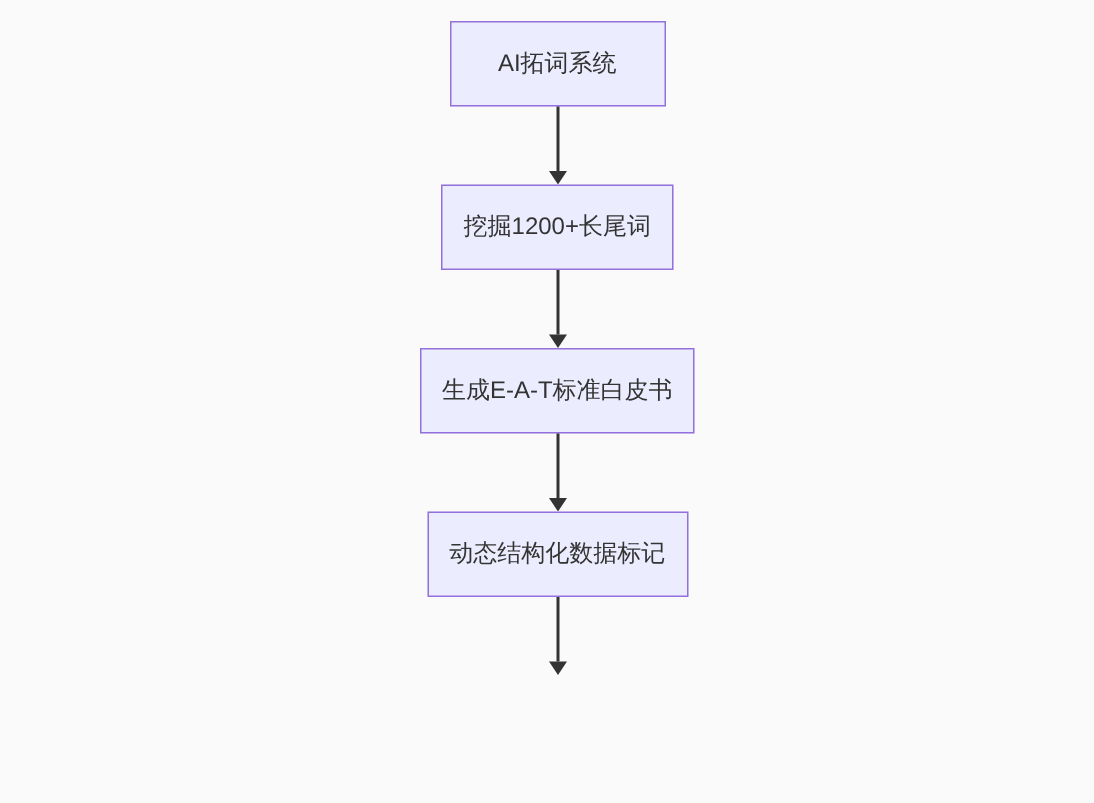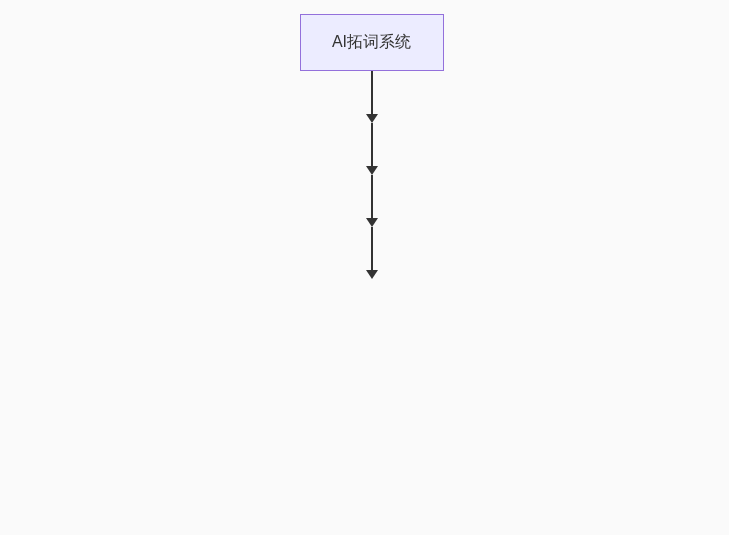--- a/index.html
+++ b/index.html
@@ -70,32 +70,41 @@
 
   <div class="node">
     <span>AI拓词系统</span>
   </div>
 
   <div class="arrow">
     <div class="arrow-line"></div>
     <div class="arrow-head"></div>
   </div>
 
+  <div class="node">
+    <span>挖掘1200+长尾词</span>
+  </div>
 
   <div class="arrow">
     <div class="arrow-line"></div>
     <div class="arrow-head"></div>
   </div>
 
+  <div class="node">
+    <span>生成E-A-T标准白皮书</span>
+  </div>
 
   <div class="arrow">
     <div class="arrow-line"></div>
     <div class="arrow-head"></div>
   </div>
 
+  <div class="node">
+    <span>动态结构化数据标记</span>
+  </div>
 
   <div class="arrow">
     <div class="arrow-line"></div>
     <div class="arrow-head"></div>
   </div>
 
 
 </div>
 
 </body></html>

